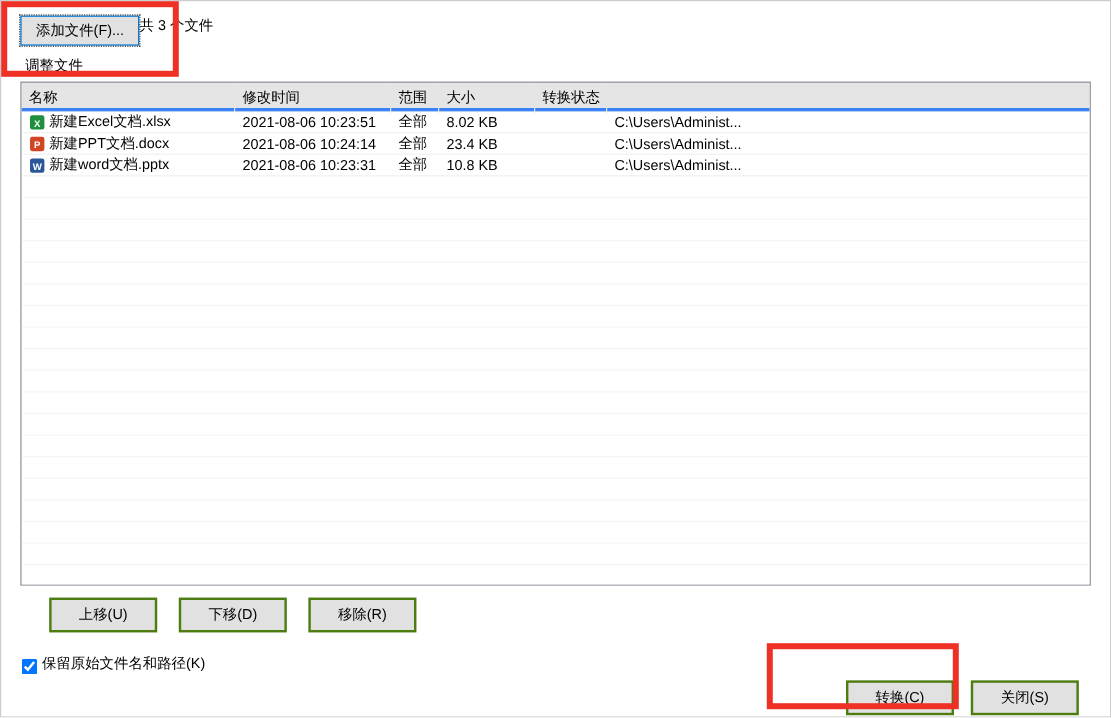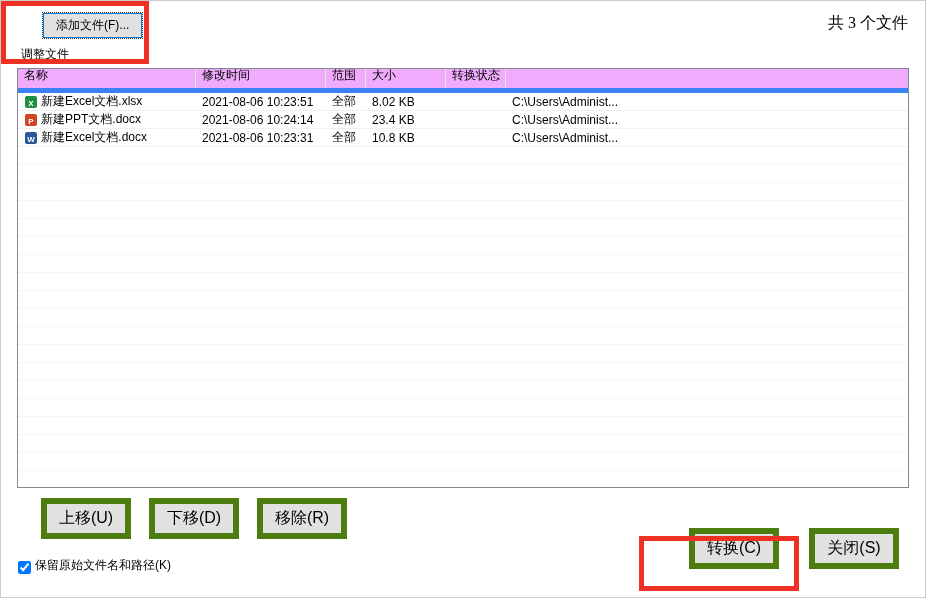--- a/index.html
+++ b/index.html
@@ -12,23 +12,21 @@
     .dialog {
       width: 926px;
       height: 598px;
       background: #ffffff;
       border: 1px solid #cccccc;
       position: relative;
     }
     .header {
       display: flex;
       padding: 8px 12px 0 8px;
-      justify-content: space-between;
       align-items: flex-start;
-      margin-left: 26px;
     }
     .add-files-area {
       position: relative;
     }
     .add-files-btn {
       padding: 3px 12px;
       background: #e1e1e1;
       border: 1px solid #adadad;
       font-size: 12px;
       cursor: pointer;
@@ -53,42 +51,41 @@
       position: absolute;
       top: 535px;
       left: 638px;
       width: 160px;
       height: 55px;
       border: 5px solid #ee3124;
       pointer-events: none;
       z-index: 100;
     }
     .file-count {
-      font-size: 16px;
+      font-size: 12px;
       margin-top:4px;
       padding-right:5px;
-      font-family:Liberation Serif, serif;
     }
     .section-label {
       padding: 8px 0 3px 20px;
       font-size: 12px;
     }
     .table-container {
       margin: 2px 16px 8px 16px;
       border: 1px solid #828790;
       height: 420px;
       overflow: hidden;
       background: #ffffff;
     }
     .table-header {
       display: flex;
-      background: #f0abfc;
-      border-bottom: 5px solid #3b82f6;
+      background: #e5e5e5;
+      border-bottom: 3px solid #3b82f6;
       height: 24px;
-      align-items: flex-end;
+      align-items: flex-start;
     }
     .table-header .col {
       padding: 4px 6px;
       border-right: 1px solid #e5e5e5;
       font-size: 12px;
       white-space: nowrap;
       overflow: hidden;
     }
     .col-name { width: 178px; }
     .col-mtime { width: 130px; }
@@ -131,44 +128,44 @@
     .bottom-buttons {
       display: flex;
       gap: 18px;
       padding: 2px 0 0 40px;
     }
     .btn {
       padding: 4px 0;
       width: 90px;
       text-align: center;
       background: #e1e1e1;
-      border: 6px solid #4d7c0f;
-      font-size: 16px;
+      border: 2px solid #4d7c0f;
+      font-size: 12px;
       cursor: pointer;
     }
     .btn:disabled {
       color: #888888;
       cursor: default;
     }
     .checkbox-row {
       padding: 18px 0 0 17px;
       display: flex;
       align-items: flex-end;
       gap: 4px;
     }
     .checkbox-row input[type="checkbox"] {
       width: 13px;
       height: 13px;
     }
     .dialog-footer {
       position: absolute;
-      bottom: 28px;
+      bottom: 1px;
       right: 26px;
       display: flex;
-      gap: 30px;
+      gap: 14px;
     }
     .dialog-footer .btn {
       width: 90px;
     }
   </style>
 </head>
 <body>
 
 <div class="dialog">
 
@@ -226,21 +223,21 @@
         <div class="cell col-location">C:\Users\Administ...</div>
       </div>
       <div class="table-row">
         <div class="cell col-name">
           <span class="file-icon">
             <svg viewBox="0 0 14 14">
                 <rect x="1" y="1" width="12" height="12" rx="2" fill="#2b579a"></rect>
                 <text x="7" y="10.5" font-size="8" text-anchor="middle" fill="#fff" font-family="Arial" font-weight="bold">W</text>
               </svg>
           </span>
-          <span>新建Excel文档.docx</span>
+          <span>新建word文档.pptx</span>
         </div>
         <div class="cell col-mtime">2021-08-06 10:23:31</div>
         <div class="cell col-scope">全部</div>
         <div class="cell col-size">10.8 KB</div>
         <div class="cell col-status"></div>
         <div class="cell col-location">C:\Users\Administ...</div>
       </div>
       <div class="empty-row"></div>
       <div class="empty-row"></div>
       <div class="empty-row"></div>

